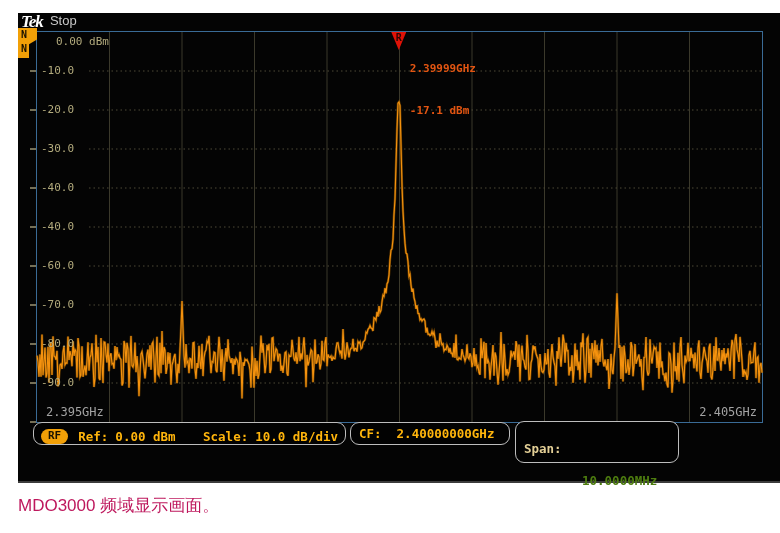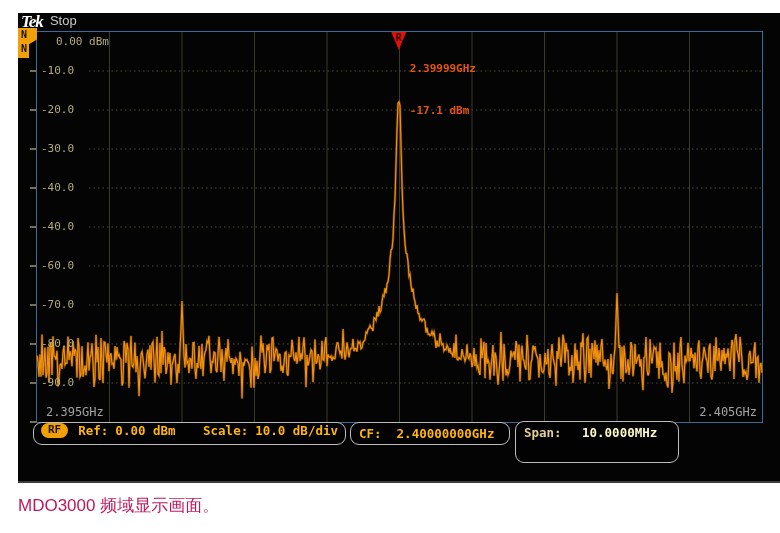--- a/index.html
+++ b/index.html
@@ -30,32 +30,32 @@
   .freq-label.stop{right:5px;}
 
   .marker-tri{position:absolute;top:0px;width:15px;height:18px;background:#e01207;
               clip-path:polygon(0 0,100% 0,50% 100%);text-align:center;font-size:10px;font-weight:bold;
               color:#2b0500;line-height:12px;z-index:5;}
   .marker-text{position:absolute;top:2px;color:#e25512;font-size:11px;line-height:14px;
                font-weight:bold;z-index:5;white-space:pre;}
 
   .box{position:absolute;background:#020202;border:1px solid #bdbdbd;border-radius:9px;
        color:#ffb50c;font-size:12.5px;font-weight:bold;box-sizing:border-box;z-index:6;}
-  .box-rf{left:15px;top:409px;width:313px;height:23px;display:flex;align-items:flex-start;padding:0 7px;}
+  .box-rf{left:15px;top:409px;width:313px;height:23px;display:flex;align-items:flex-end;padding:0 7px;}
   .rf-pill{background:#f2a007;color:#1a1200;border-radius:9px;font-size:11px;font-weight:bold;
            padding:1px 7px 2px 7px;margin-right:10px;line-height:12px;}
   .box .lbl{color:#ffb50c;}
   .box .val{margin-left:7px;}
   .scale-lbl{margin-left:auto;}
   .box-cf{left:332px;top:409px;width:160px;height:23px;display:flex;align-items:center;padding:0 8px;}
   .box-cf .val{margin-left:15px;}
-  .box-span{left:497px;top:408px;width:164px;height:42px;padding:2px 8px;}
+  .box-span{left:497px;top:408px;width:164px;height:42px;padding:18px 8px;}
   .srow{display:flex;line-height:18px;}
   .srow .sl{width:58px;color:#e3cf96;}
-  .srow .sv{color:#fef9c3;}
+  .srow .sv{color:#4d7c0f;margin-top:32px;}
 
   .caption{position:absolute;left:18px;top:494px;color:#be185d;font-size:17px;
            font-family:"Liberation Sans","DejaVu Sans",sans-serif;}
 </style>
 </head>
 <body>
 
 <div class="figure">
 
   <div class="screen">

